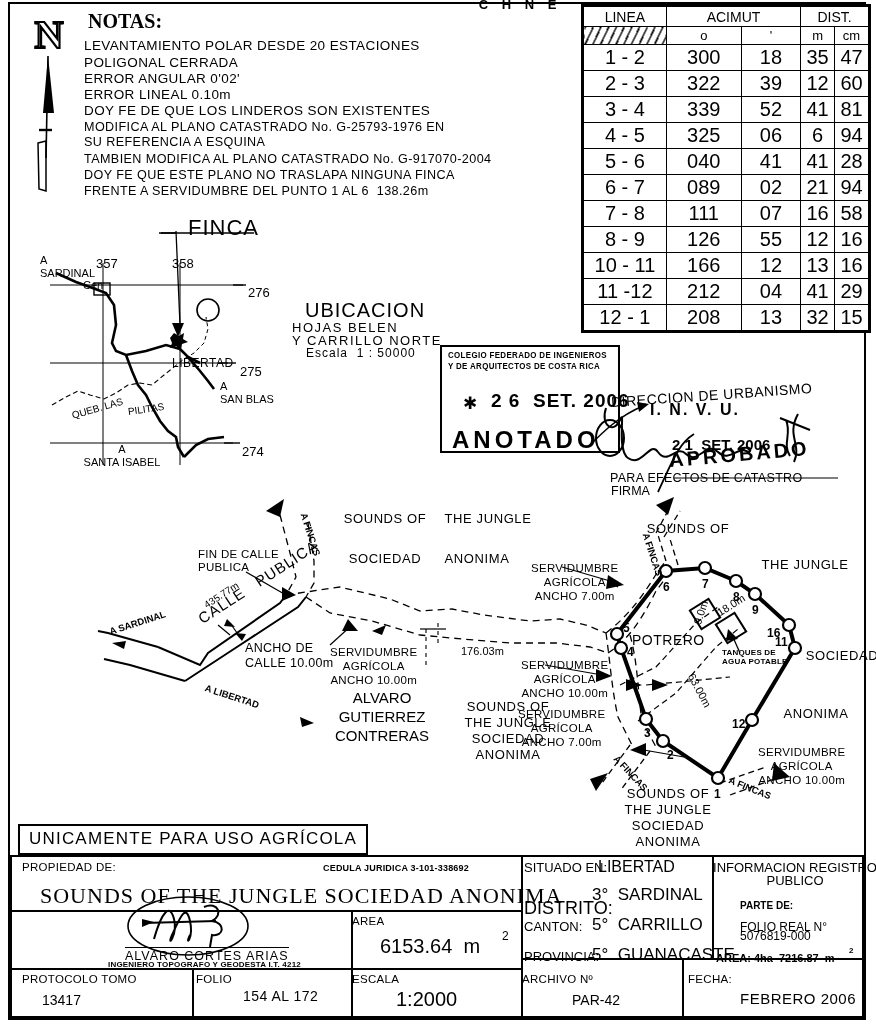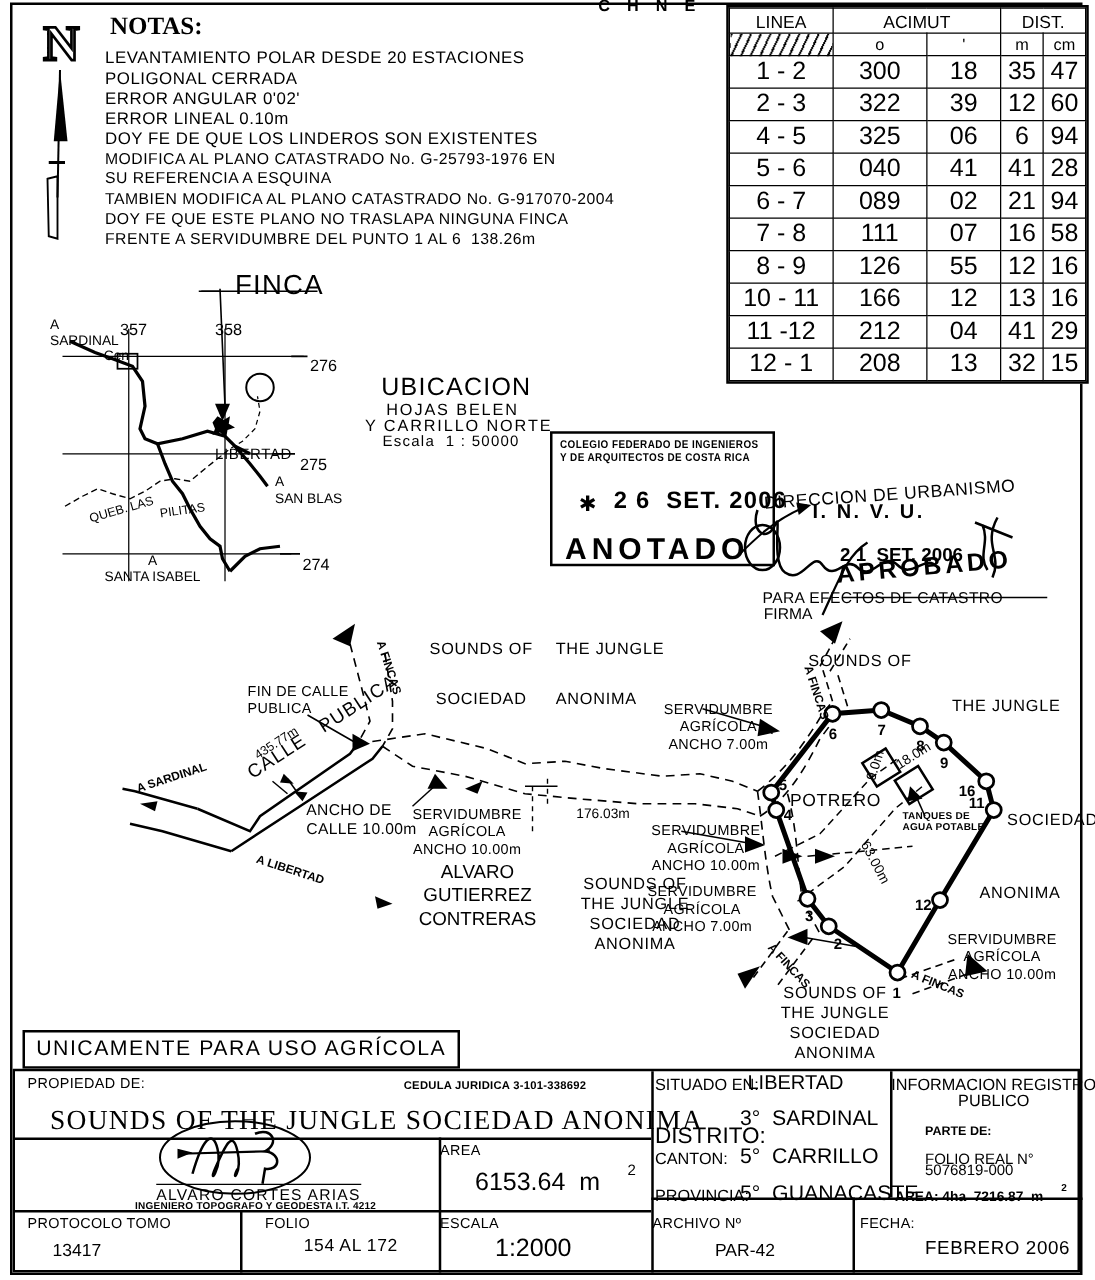--- a/index.html
+++ b/index.html
@@ -28,21 +28,21 @@
   .hatch{background:repeating-linear-gradient(115deg,#000 0 1.5px,#fff 1.5px 7px);}
   .w-lin{width:86px;} .w-gr{width:78px;} .w-mn{width:62px;} .w-m{width:34px;} .w-cm{width:34px;}
 
   
   #notas-title{left:88px;top:10px;font-family:"Liberation Serif",serif;font-size:20px;font-weight:bold;}
   .nota{left:84px;font-size:13.5px;letter-spacing:.4px;}
   .nota-sm{font-size:12.6px;}
 
   
   #ubic-t{left:305px;top:299px;font-size:20px;letter-spacing:1px;}
-  #ubic-1{left:309px;top:321px;font-size:13px;letter-spacing:1.5px;text-align:right;}
+  #ubic-1{left:292px;top:321px;font-size:13px;letter-spacing:1.5px;text-align:right;}
   #ubic-2{left:292px;top:334px;font-size:13px;letter-spacing:1.5px;}
   #ubic-3{left:306px;top:347px;font-size:12px;letter-spacing:1px;}
   #finca-lbl{left:188px;top:216px;font-size:22px;letter-spacing:1px;}
 
   
   #stamp-cfia{left:440px;top:345px;width:180px;height:108px;border:2.5px solid #000;box-sizing:border-box;background:#fff;}
   #cfia-l1{left:448px;top:350px;font-size:9px;font-weight:bold;letter-spacing:.4px;}
   #cfia-l2{left:448px;top:361px;font-size:9px;font-weight:bold;letter-spacing:.4px;}
   #cfia-star{left:463px;top:394px;font-size:17px;}
   #cfia-date{left:491px;top:390px;font-size:19px;font-weight:bold;letter-spacing:1px;}
@@ -127,20 +127,27 @@
             <td>18</td>
             <td>35</td>
             <td>47</td>
           </tr>
           <tr class="dt-row">
             <td>2  -  3</td>
             <td>322</td>
             <td>39</td>
             <td>12</td>
             <td>60</td>
+          </tr>
+          <tr class="dt-row">
+            <td>3  -  4</td>
+            <td>339</td>
+            <td>52</td>
+            <td>41</td>
+            <td>81</td>
           </tr>
           <tr class="dt-row">
             <td>4  -  5</td>
             <td>325</td>
             <td>06</td>
             <td>6</td>
             <td>94</td>
           </tr>
           <tr class="dt-row">
             <td>5  -  6</td>
@@ -471,21 +478,21 @@
   </div>
   <div class="t" id="sig-name">ALVARO CORTES ARIAS</div>
   <div class="t" id="sig-sub">INGENIERO TOPOGRAFO Y GEODESTA I.T. 4212</div>
 
   <div class="t lab" style="left:352px;top:915px;">AREA</div>
   <div class="t big" style="left:380px;top:935px;">6153.64  m</div>
   <div class="t" style="left:502px;top:930px;font-size:12px;">2</div>
 
   <div class="t lab" style="left:22px;top:973px;">PROTOCOLO TOMO</div>
   <div class="t" style="left:42px;top:993px;font-size:14px;">13417</div>
-  <div class="t lab" style="left:212px;top:973px;">FOLIO</div>
+  <div class="t lab" style="left:196px;top:973px;">FOLIO</div>
   <div class="t" style="left:243px;top:989px;font-size:14px;letter-spacing:.5px;">154 AL 172</div>
   <div class="t lab" style="left:352px;top:973px;">ESCALA</div>
   <div class="t big" style="left:396px;top:988px;">1:2000</div>
 
   <div class="t" style="left:524px;top:861px;font-size:13px;">SITUADO EN:</div>
   <div class="t" style="left:598px;top:858px;font-size:16px;">LIBERTAD</div>
   <div class="t" style="left:524px;top:898px;font-size:18px;">DISTRITO:</div>
   <div class="t med" style="left:592px;top:885px;">3°  SARDINAL</div>
   <div class="t" style="left:524px;top:920px;font-size:13px;">CANTON:</div>
   <div class="t med" style="left:592px;top:915px;">5°  CARRILLO</div>

